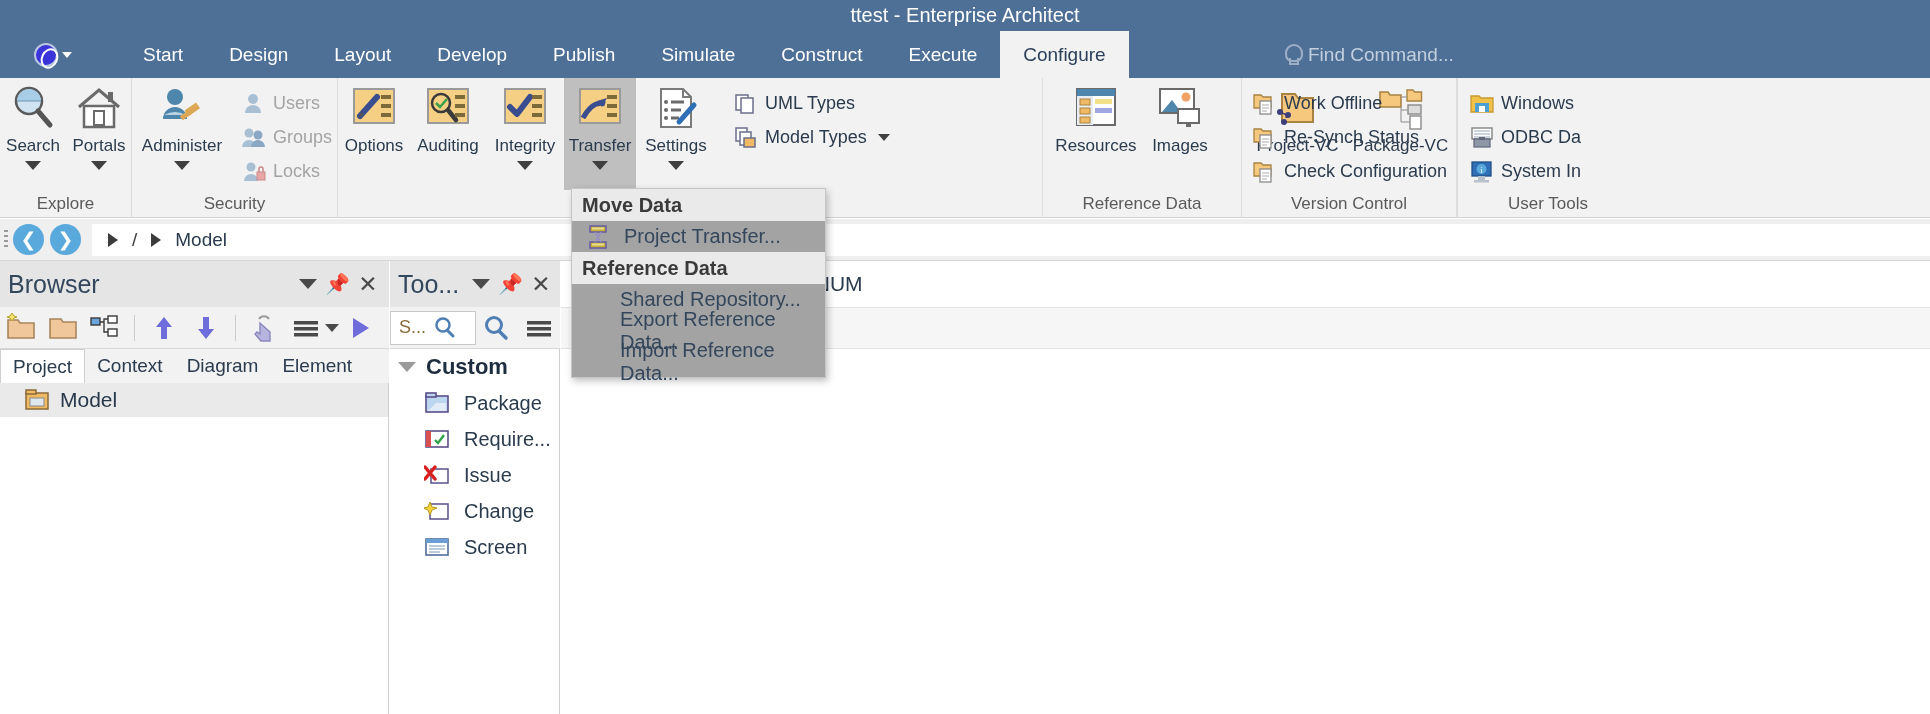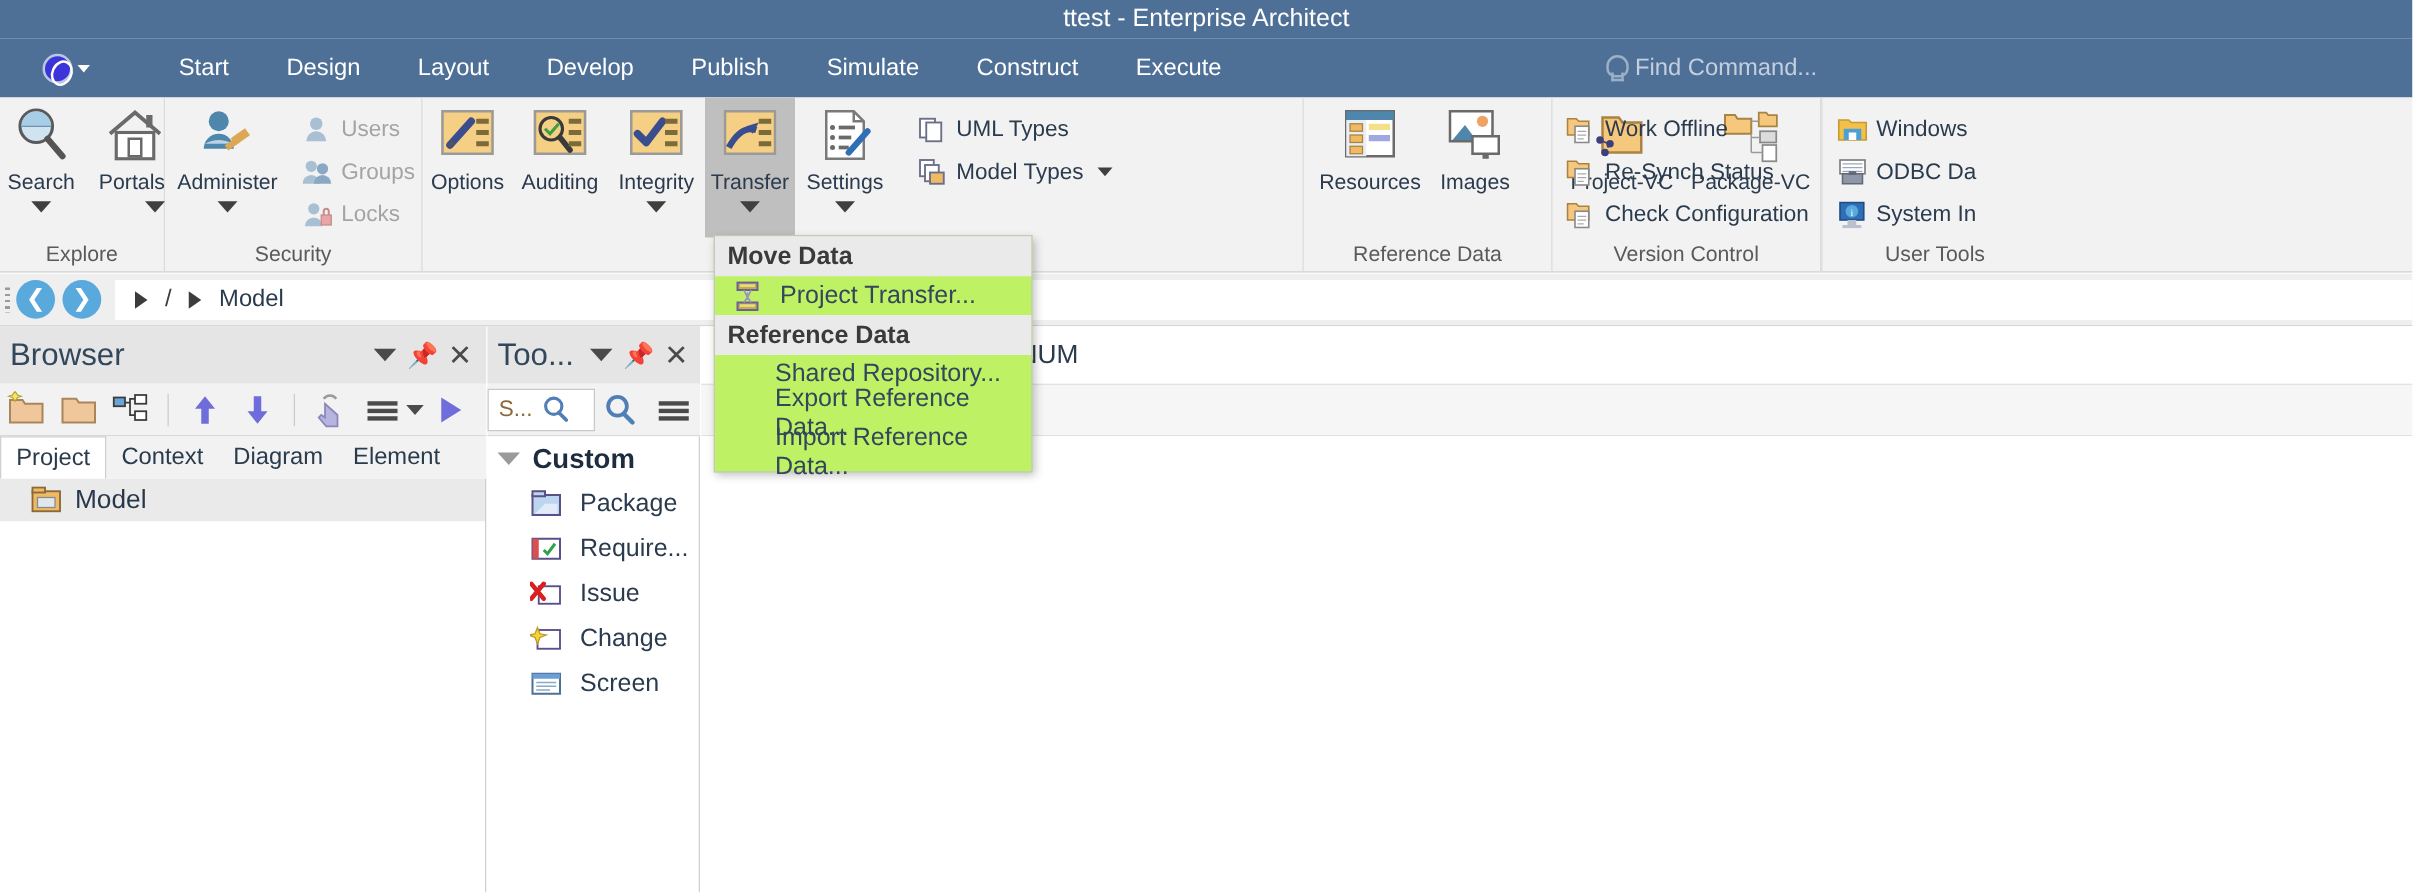--- a/index.html
+++ b/index.html
@@ -177,21 +177,21 @@
     position: absolute; width: 18px; height: 22px; display:flex; align-items:center; justify-content:center;
   }
   .collapse-arrow::after {
     content:""; width:0;height:0;
     border-top:8px solid transparent;border-bottom:8px solid transparent;border-right:9px solid #6d6d6d;
   }
 
   
   .menu {
     position: absolute; left: 571px; top: 188px; width: 255px;
-    background: #bef264; border: 1px solid #c6c6c6;
+    background: #a3a3a3; border: 1px solid #c6c6c6;
     box-shadow: 2px 3px 7px rgba(0,0,0,.25);
     z-index: 50;
   }
   .menu-header {
     height: 32px; background: #eaeaea; display: flex; align-items: center;
     padding-left: 10px; font-size: 20px; font-weight: bold; color: #3a3a3a;
   }
   .menu-item {
     height: 31px; display: flex; align-items: center; gap: 12px;
     padding-left: 14px; font-size: 20px; color: #33465c; cursor: default;
@@ -216,20 +216,21 @@
 
     <div class="tabs">
       <div class="tab">Start</div>
       <div class="tab">Design</div>
       <div class="tab">Layout</div>
       <div class="tab">Develop</div>
       <div class="tab">Publish</div>
       <div class="tab">Simulate</div>
       <div class="tab">Construct</div>
       <div class="tab">Execute</div>
+      <div class="tab active">Configure</div>
     </div>
 
     <div class="findcmd">
       <div class="bulb-icon"></div>
       <div class="findcmd-text">Find Command...</div>
     </div>
   </div>
 
   <div class="ribbon">
 
@@ -240,21 +241,21 @@
             <svg width="48" height="46" viewBox="0 0 48 46">
               <circle cx="20" cy="16" r="13" fill="#cfe3f0" stroke="#5a5a5a" stroke-width="2.5"></circle>
               <path d="M8 16 a12 12 0 0 1 24 0" fill="#a8cde6"></path>
               <line x1="8" y1="16" x2="32" y2="16" stroke="#6f93ad" stroke-width="1"></line>
               <line x1="29" y1="26" x2="41" y2="40" stroke="#555" stroke-width="5" stroke-linecap="round"></line>
             </svg>
           </div>
           <div class="bigbtn-label">Search</div>
           <div class="bigbtn-caret"></div>
         </div>
-        <div class="bigbtn" style="width:66px;align-items:flex-end;">
+        <div class="bigbtn" style="width:66px;">
           <div class="icon48">
             <svg width="48" height="46" viewBox="0 0 48 46">
               <path d="M4 22 L24 5 L44 22" fill="none" stroke="#6a6a6a" stroke-width="3"></path>
               <rect x="9" y="21" width="30" height="21" fill="#fff" stroke="#6a6a6a" stroke-width="2.5"></rect>
               <rect x="19" y="26" width="10" height="14" fill="#fff" stroke="#6a6a6a" stroke-width="2"></rect>
               <rect x="33" y="7" width="5" height="10" fill="#6a6a6a"></rect>
             </svg>
           </div>
           <div class="bigbtn-label">Portals</div>
           <div class="bigbtn-caret"></div>

